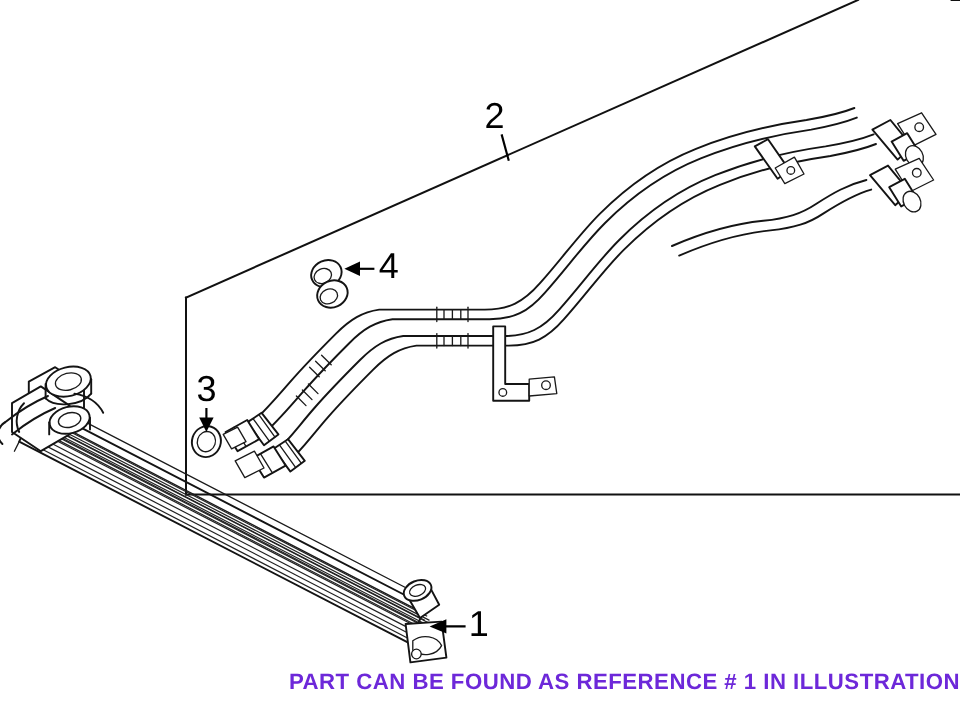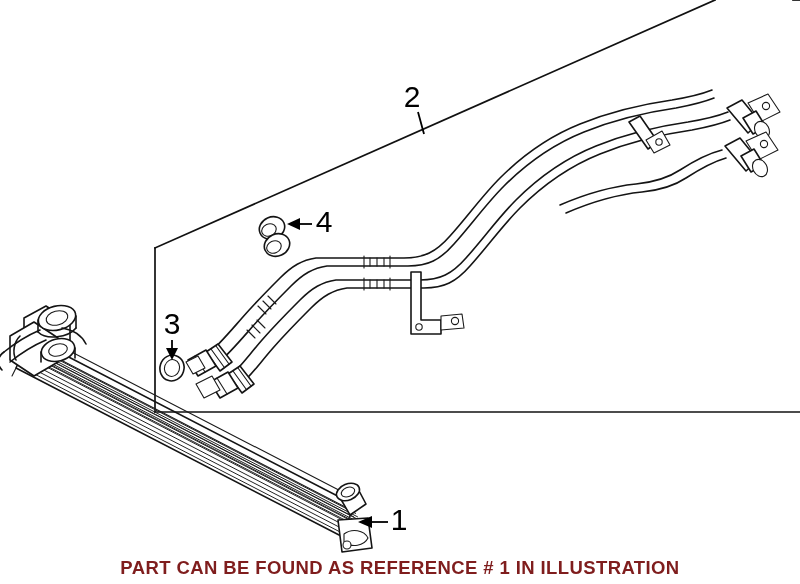--- a/index.html
+++ b/index.html
@@ -74,26 +74,26 @@
     font-size: 30px;
     font-weight: 400;
     fill: #000000;
     dominant-baseline: middle;
   }
   .footer-note {
     position: absolute;
     left: 0;
     bottom: 5px;
     width: 800px;
-    text-align: center;
+    text-align: right;
     font-family: "Liberation Sans", sans-serif;
     font-size: 18.5px;
     font-weight: bold;
     letter-spacing: 0.4px;
-    color: #7f1d1d;
+    color: #6d28d9;
     white-space: nowrap;
   }
 </style>
 </head>
 <body>
 
 <div id="diagram-stage">
 
   <svg id="parts-svg" viewBox="0 0 800 584" xmlns="http://www.w3.org/2000/svg">
 

